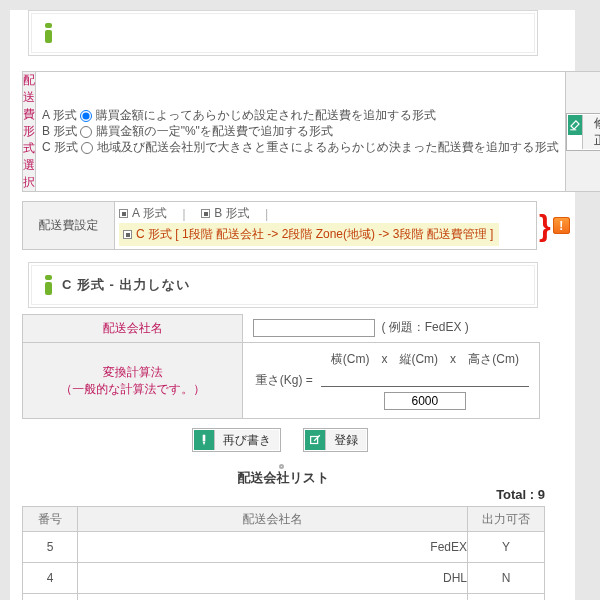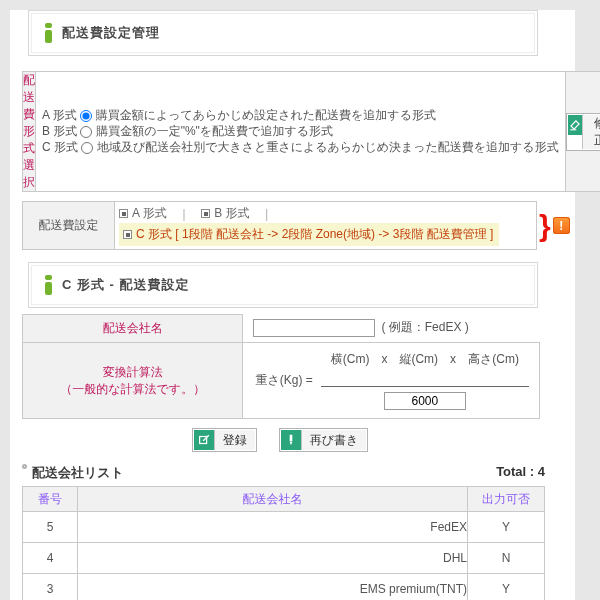--- a/index.html
+++ b/index.html
@@ -57,43 +57,42 @@
   .hint { margin-left:6px; }
   .formula { display:flex; align-items:center; padding:4px 0; }
   .lhs { margin:0 8px 0 2px; white-space:nowrap; }
   .frac { text-align:center; }
   .frac .num { padding:0 10px 18px; border-bottom:1px solid #666; white-space:nowrap; }
   .frac .den { padding-top:5px; }
   .deninput { width:82px; height:18px; border:1px solid #9a9a9a; text-align:center; font-family:inherit; font-size:12px; }
 
   .btnrow { margin-top:9px; width:540px; display:flex; justify-content:center; gap:22px; }
 
-  .listhead { margin:12px 0 0 12px; width:523px; display:flex; align-items:flex-start; }
+  .listhead { margin:12px 0 0 12px; width:523px; display:flex; align-items:center;flex-direction:column; }
   .ring { display:inline-block; width:5px; height:5px; border:2px solid #b0b0b0; border-radius:50%; margin-right:5px; }
   .listtitle { font-weight:bold; font-size:13px; color:#3f3f3f; }
   .total { margin-left:auto; font-weight:bold; font-size:13px; color:#333; }
   .t4 { margin:4px 0 0 12px; width:523px; }
-  .t4 th { border:1px solid #c9c9c9; background:#f1f1f1; font-weight:normal; height:25px; color:#8b5cf6; }
+  .t4 th { border:1px solid #c9c9c9; background:#f1f1f1; font-weight:normal; height:25px; color:#737373; }
   .t4 td { height:31px; text-align:center; color:#555; }
   .t4 .namecol { text-align:right; padding-left:20px; }
   .col-no { width:55px; }
   .col-out { width:77px; }
 </style>
 </head>
 <body>
 
 <div class="panel">
 
   <div class="tbox box1">
     <div class="tbox-in">
       <span class="ico-i">
           <span class="dot"></span>
           <span class="bar"></span>
         </span>
-      <span class="sec-title">配送費設定管理</span>
     </div>
   </div>
 
   <table class="t1">
     <tbody>
         <tr>
       <td class="lblcell">配送費形式選択</td>
       <td class="optcell">
         <div class="opt">
           <span class="pfx">A 形式</span>
@@ -153,21 +152,21 @@
     <span class="brace">}</span>
     <span class="warn">!</span>
   </div>
 
   <div class="tbox box2">
     <div class="tbox-in">
       <span class="ico-i">
           <span class="dot"></span>
           <span class="bar"></span>
         </span>
-      <span class="sec-title">C 形式 - 配送費設定</span>
+      <span class="sec-title">C 形式 - 出力しない</span>
     </div>
   </div>
 
   <table class="t3">
     <tbody>
     <tr>
       <td class="lblcell">配送会社名</td>
       <td class="valcell" style="display:flex;align-items:center;border:none;">
         <input type="text" class="txtinput" value="" style="">
         <span class="hint">( 例題：FedEX )</span>
@@ -190,41 +189,41 @@
         </div>
       </td>
     </tr>
   </tbody>
     </table>
 
   <div class="btnrow">
     <button class="gbtn">
       <span class="gico">
         <svg width="14" height="14" viewBox="0 0 16 16">
+            <rect x="6.5" y="2" width="3" height="7.5" fill="#fff"></rect>
+            <path d="M6.5 10 L8 14 L9.5 10 z" fill="#fff"></path>
+          </svg>
+      </span>
+      <span class="glabel">再び書き</span>
+    </button>
+    <button class="gbtn">
+      <span class="gico">
+        <svg width="14" height="14" viewBox="0 0 16 16">
             <rect x="3" y="4" width="8" height="8" fill="none" stroke="#fff" stroke-width="1.4"></rect>
             <path d="M7 9 L13.5 2.5" stroke="#fff" stroke-width="1.6"></path>
           </svg>
       </span>
       <span class="glabel">登録</span>
     </button>
-    <button class="gbtn">
-      <span class="gico">
-        <svg width="14" height="14" viewBox="0 0 16 16">
-            <rect x="6.5" y="2" width="3" height="7.5" fill="#fff"></rect>
-            <path d="M6.5 10 L8 14 L9.5 10 z" fill="#fff"></path>
-          </svg>
-      </span>
-      <span class="glabel">再び書き</span>
-    </button>
   </div>
 
   <div class="listhead">
     <span class="ring"></span>
     <span class="listtitle">配送会社リスト</span>
-    <span class="total">Total : 4</span>
+    <span class="total">Total : 9</span>
   </div>
 
   <table class="t4">
     <tbody>
         <tr>
       <th class="col-no">番号</th>
       <th>配送会社名</th>
       <th class="col-out">出力可否</th>
     </tr>
     <tr>

